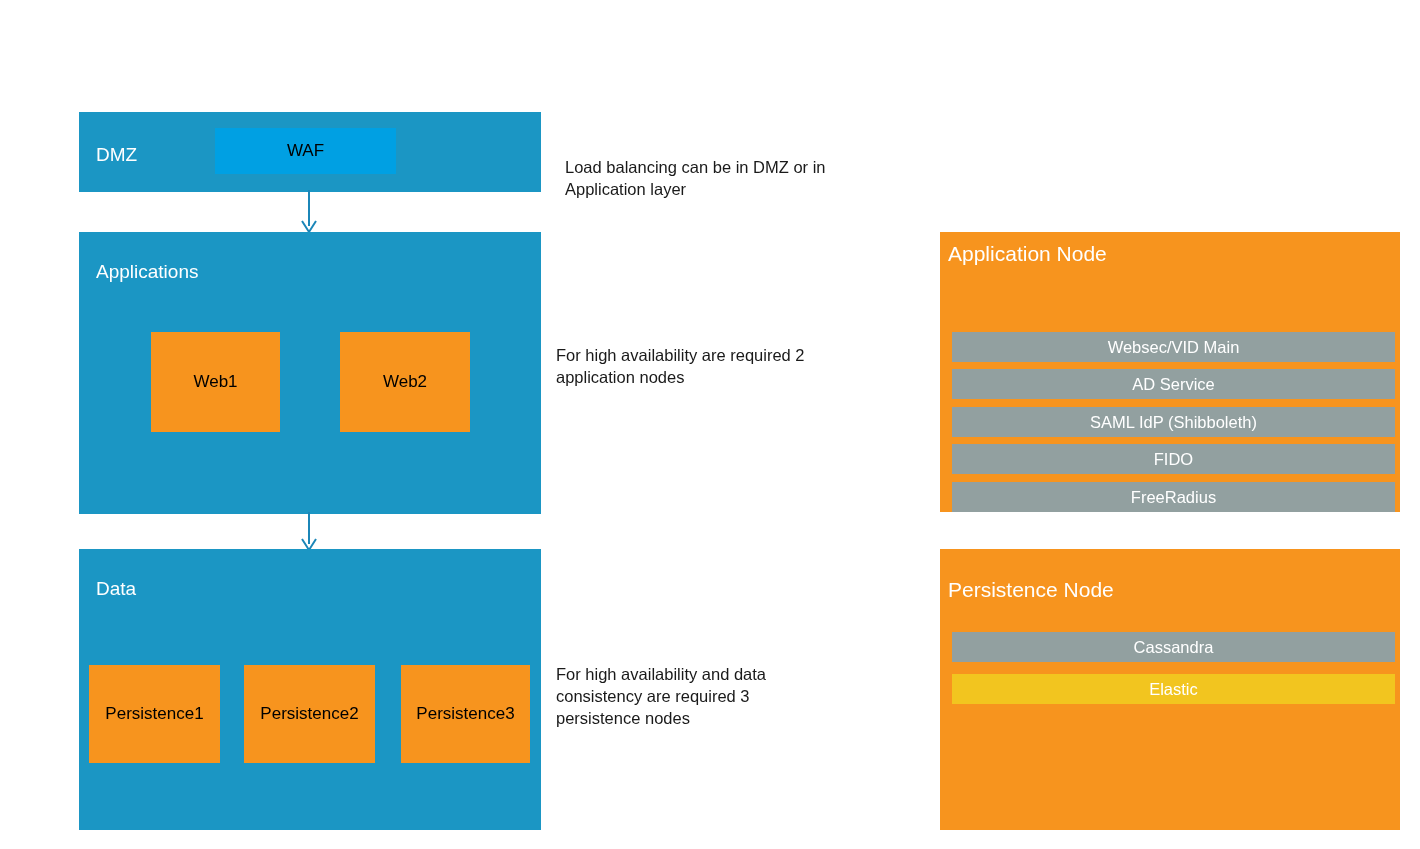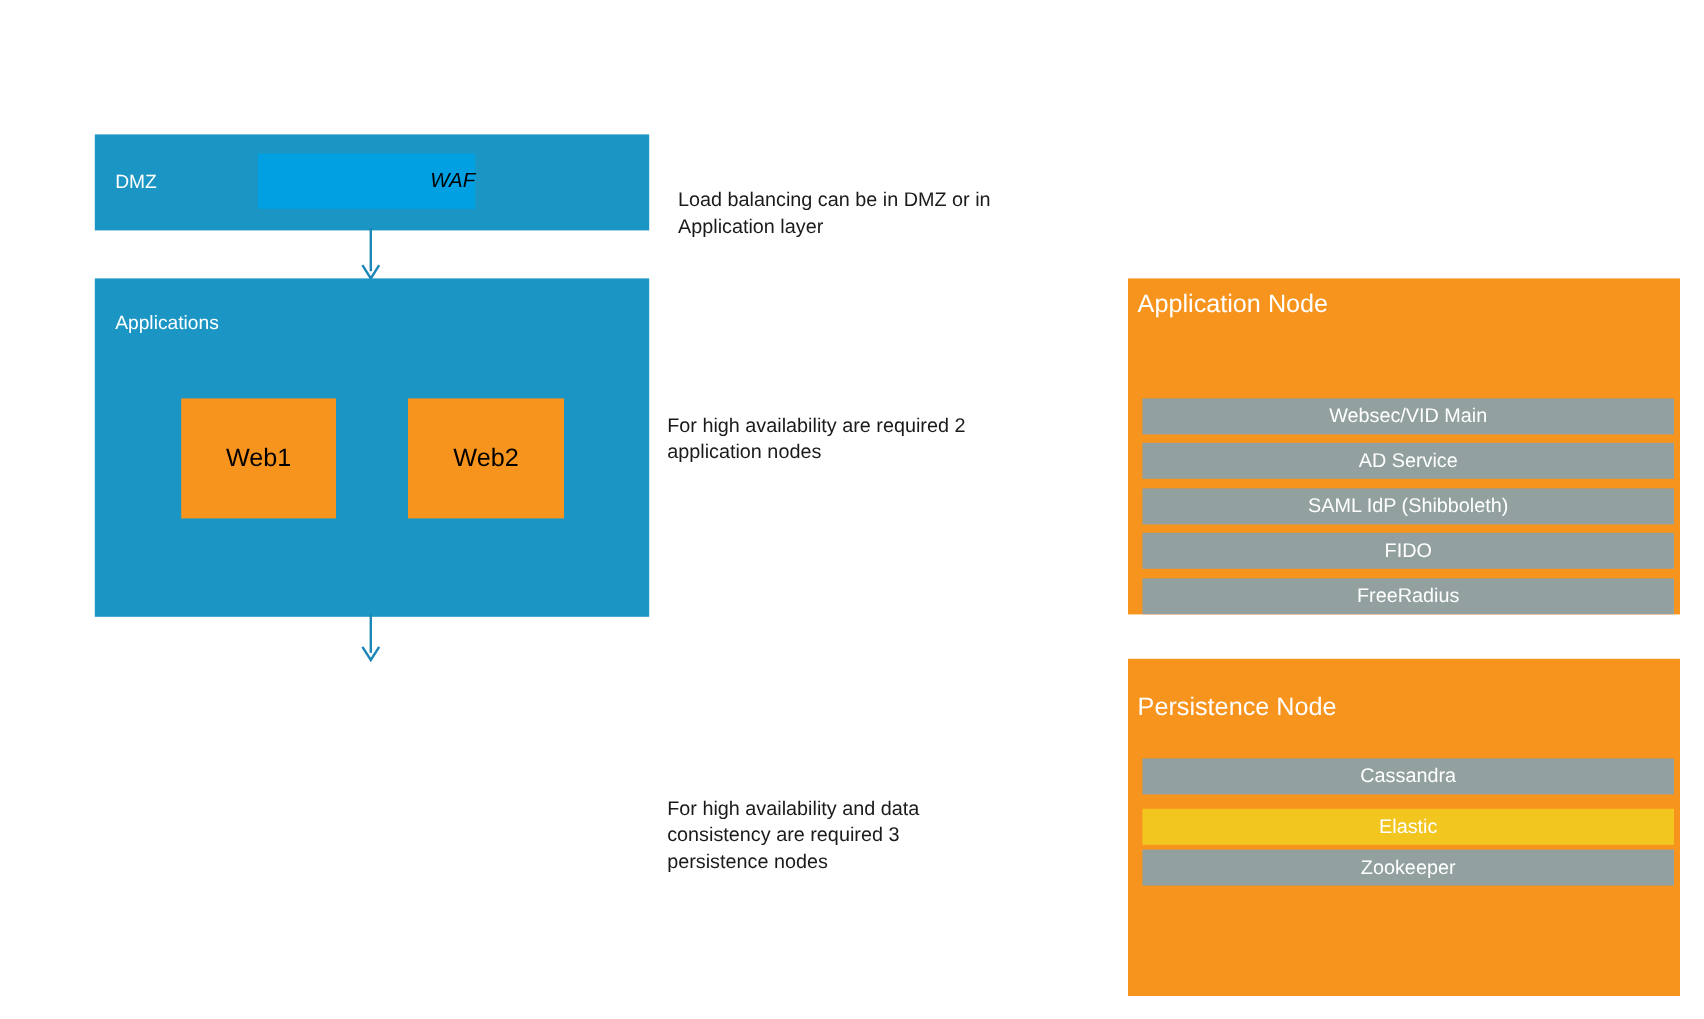--- a/index.html
+++ b/index.html
@@ -25,44 +25,43 @@
   .abs { position: absolute; box-sizing: border-box; }
 
   
   .zone {
     background: #1b96c4;
   }
   .zone-label {
     position: absolute;
     left: 17px;
     color: #ffffff;
-    font-size: 16px;
+    font-size: 19px;
     line-height: 1;
     white-space: nowrap;
   }
 
   
   .waf-box {
     background: #00a0e3;
     display: flex;
     align-items: center;
-    justify-content: flex-end;
+    justify-content: center;
     color: #000000;
     font-size: 17px;
-    font-style: italic;
   }
 
   
   .orange-box {
     background: #f7941e;
     display: flex;
     align-items: center;
     justify-content: center;
     color: #000000;
-    font-size: 21px;
+    font-size: 17px;
     white-space: nowrap;
   }
 
   
   .panel {
     background: #f7941e;
     overflow: hidden;
   }
   .panel-label {
     position: absolute;
@@ -129,20 +128,32 @@
     <div class="abs orange-box" style="left:261px; top:100px; width:130px; height:100px;">
       <span>Web2</span>
     </div>
   </div>
 
   <svg class="connector" style="left:297px; top:512px; width:24px; height:40px;" viewBox="0 0 24 40">
     <line x1="12" y1="0" x2="12" y2="32" stroke="#1b86b8" stroke-width="2"></line>
     <path d="M5 27 L12 38 L19 27" fill="none" stroke="#1b86b8" stroke-width="2"></path>
   </svg>
 
+  <div class="abs zone" style="left:79px; top:549px; width:462px; height:281px;">
+    <span class="zone-label" style="top:30px;">Data</span>
+    <div class="abs orange-box" style="left:10px; top:116px; width:131px; height:98px;">
+      <span>Persistence1</span>
+    </div>
+    <div class="abs orange-box" style="left:165px; top:116px; width:131px; height:98px;">
+      <span>Persistence2</span>
+    </div>
+    <div class="abs orange-box" style="left:322px; top:116px; width:129px; height:98px;">
+      <span>Persistence3</span>
+    </div>
+  </div>
 
   <div class="note" style="left:565px; top:157px; width:310px;">Load balancing can be in DMZ or in
 Application layer</div>
 
   <div class="note" style="left:556px; top:345px; width:310px;">For high availability are required 2
 application nodes</div>
 
   <div class="note" style="left:556px; top:664px; width:310px;">For high availability and data
 consistency are required 3
 persistence nodes</div>
@@ -169,18 +180,15 @@
 
   <div class="abs panel" style="left:940px; top:549px; width:460px; height:281px;">
     <span class="panel-label" style="top:30px;">Persistence Node</span>
 
     <div class="svc-bar" style="top:83px;">
       <span>Cassandra</span>
     </div>
     <div class="svc-bar accent" style="top:125px;">
       <span>Elastic</span>
     </div>
-    <div class="svc-bar" style="top:159px;">
-      <span>Zookeeper</span>
-    </div>
   </div>
 
 </div>
 
 </body></html>

